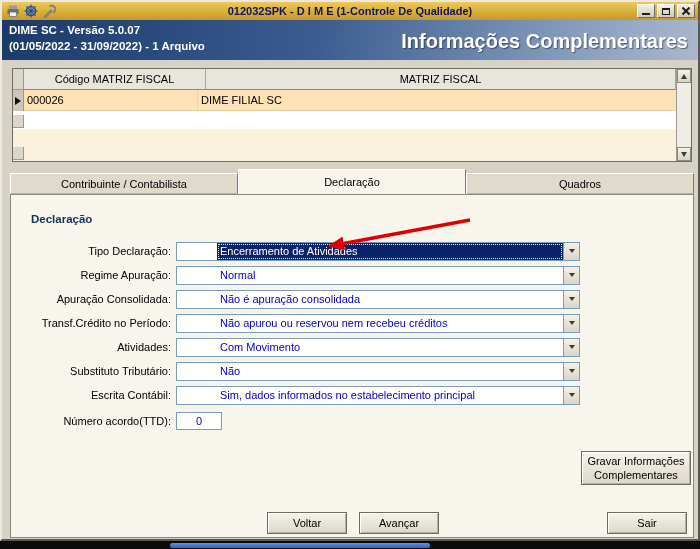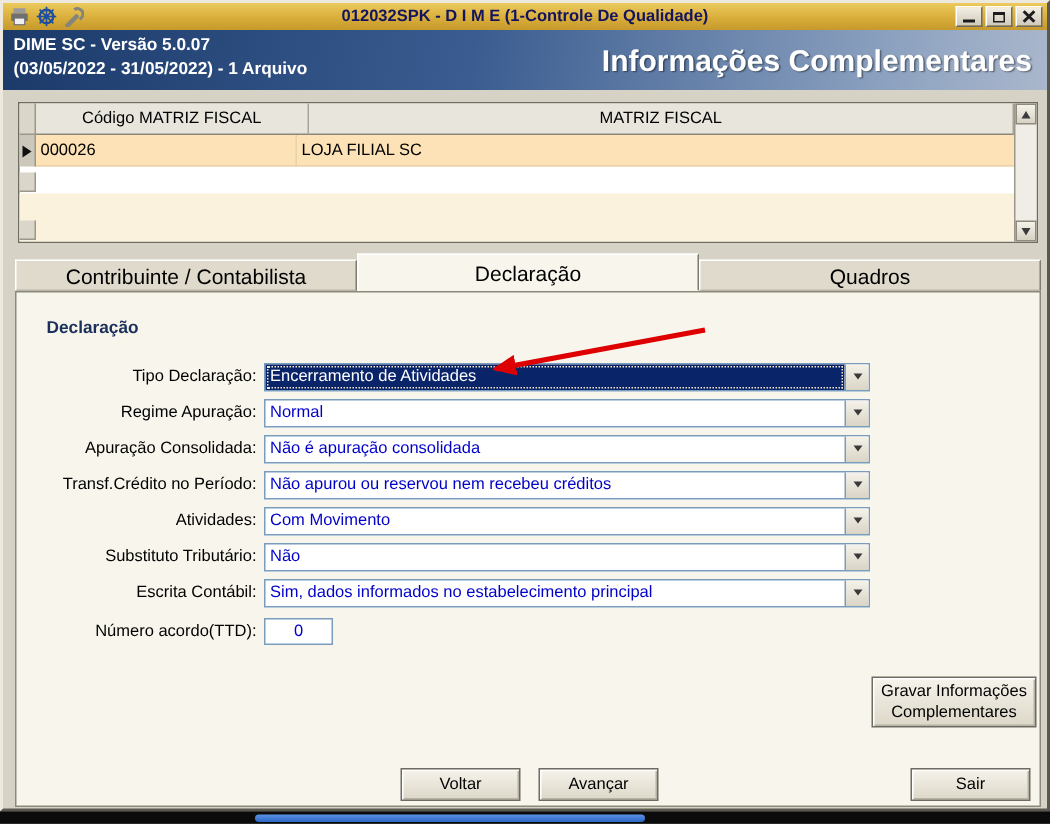--- a/index.html
+++ b/index.html
@@ -64,34 +64,34 @@
           background:linear-gradient(#F5F2E9,#D7D2C3); border:1px solid #8E8A7D;
           display:flex; align-items:center; justify-content:center; }
   .sbtn.up { top:0; } .sbtn.down { bottom:0; }
   .tri-up { width:0;height:0;border-left:3.5px solid transparent;border-right:3.5px solid transparent;border-bottom:5px solid #3c3c3c; }
   .tri-dn { width:0;height:0;border-left:3.5px solid transparent;border-right:3.5px solid transparent;border-top:5px solid #3c3c3c; }
 
   
   .tabbar { position:absolute; left:8px; top:167px; width:684px; height:25px; }
   .tab { position:absolute; top:4px; height:21px; width:228px; background:#DFDACC;
          border:1px solid; border-color:#FFFFFF #7E7C70 #B9B5A6 #FFFFFF;
-         display:flex; align-items:center; justify-content:center; font-size:14px; }
+         display:flex; align-items:center; justify-content:center; font-size:11px; }
   .tab.active { top:0; height:25px; background:#F8F5EC; z-index:3;
                 border-color:#FFFFFF #7E7C70 #F8F5EC #FFFFFF; }
   .tabpage { position:absolute; left:8px; top:192px; width:684px; height:344px;
              background:#F8F5EC; border:1px solid #8B897C; z-index:1; }
 
   
   .group-title { position:absolute; left:20px; top:18px; font-weight:bold; font-size:11.5px; color:#1A2F5A; }
   .frow { position:absolute; left:12px; height:20px; display:flex; align-items:center; }
   .flabel { width:148px; text-align:right; margin-right:5px; font-size:11px; color:#000; }
   .combo { position:relative; width:404px; height:19px; background:#fff;
            border:1px solid #7B9DBD; display:flex; align-items:stretch; }
   .combo-value { flex:1; font-size:11px; color:#0000C8; line-height:17px; padding:0 3px;
-                 white-space:nowrap; overflow:hidden; }
+                 white-space:nowrap; overflow:hidden;margin-left:40px; }
   .combo-btn { width:16px; background:linear-gradient(#F5F2EA,#D9D4C5);
                border-left:1px solid #7B9DBD; display:flex; align-items:center; justify-content:center; }
   .tri-combo { width:0;height:0;border-left:3.5px solid transparent;border-right:3.5px solid transparent;border-top:4.5px solid #3a3a3a; }
   .combo.focused .combo-value { background:#0A246A; color:#fff;
                outline:1px dotted #F3E9C8; outline-offset:-2px; }
   .ttd-input { width:46px; height:18px; border:1px solid #7B9DBD; background:#fff;
                color:#0000C8; font-size:11px; text-align:center;
                font-family:"Liberation Sans", sans-serif; }
 
   
@@ -152,36 +152,36 @@
           <span class="glyph-max"></span>
         </div>
       <div class="winbtn">
           <span class="glyph-close"></span>
         </div>
     </div>
   </div>
 
   <div class="header">
     <div class="hdr-line1">DIME SC - Versão 5.0.07</div>
-    <div class="hdr-line2">(03/05/2022 - 31/05/2022) - 1 Arquivo</div>
+    <div class="hdr-line2">(01/05/2022 - 31/09/2022) - 1 Arquivo</div>
     <div class="hdr-right">Informações Complementares</div>
   </div>
 
   <div class="grid">
     <div class="grid-hrow">
       <div class="cell-ind"></div>
       <div class="hcell h1">Código MATRIZ FISCAL</div>
       <div class="hcell h2">MATRIZ FISCAL</div>
     </div>
     <div class="grid-drow">
       <div class="ind-active">
           <span class="tri-r"></span>
         </div>
       <div class="dcell d1">000026</div>
-      <div class="dcell d2">LOJA FILIAL SC</div>
+      <div class="dcell d2">DIME FILIAL SC</div>
     </div>
     <div class="grid-cream"></div>
     <div class="ind-sq" style="top:46px;"></div>
     <div class="ind-sq" style="top:78px;"></div>
     <div class="vscroll">
       <div class="sbtn up">
           <span class="tri-up"></span>
         </div>
       <div class="sbtn down">
           <span class="tri-dn"></span>

